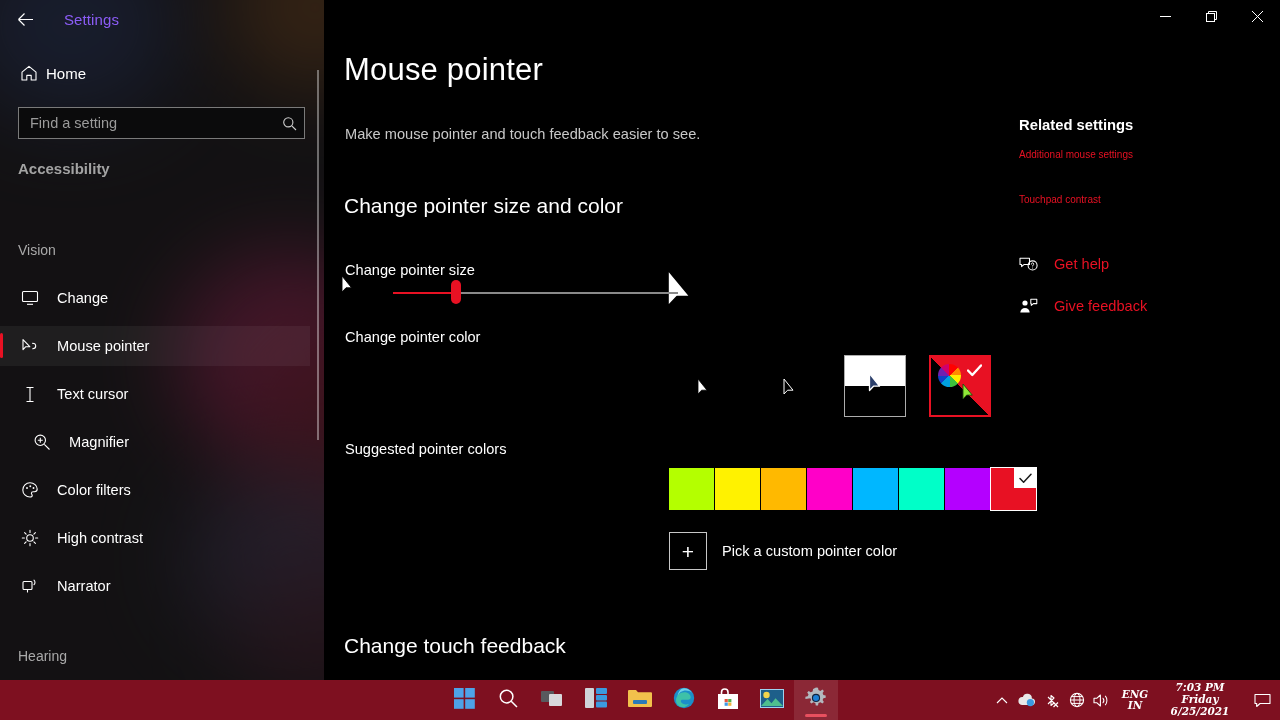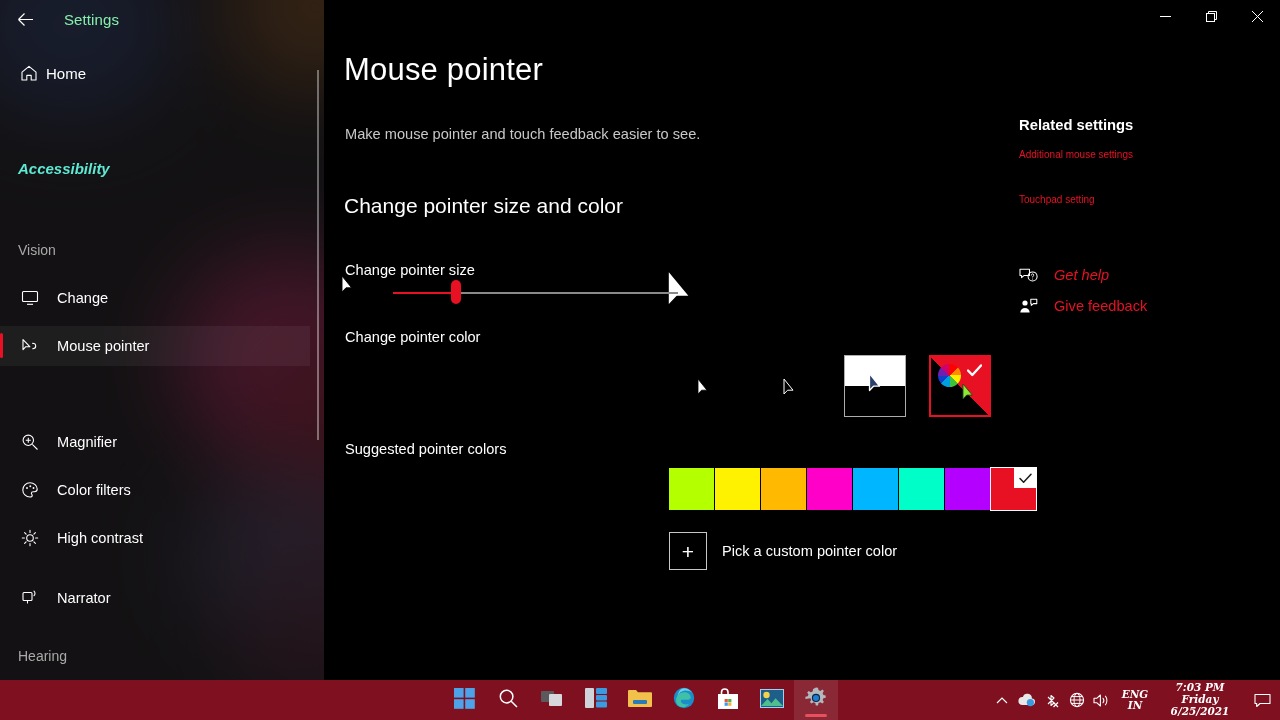--- a/index.html
+++ b/index.html
@@ -42,21 +42,21 @@
   .titlebar-left {
     position: absolute; left: 0; top: 0; width: 324px; height: 38px;
     display: flex; align-items: center;
   }
   .back-btn {
     width: 46px; height: 32px; margin-left: 2px;
     display: flex; align-items: center; justify-content: center;
     color: #ffffff;
   }
   .app-title {
-    font-size: 15px; color: #86efac; margin-left: 16px; letter-spacing: .1px;
+    font-size: 15px; color: #8b5cf6; margin-left: 16px; letter-spacing: .1px;
   }
 
   
   .home-row {
     position: absolute; left: 0; top: 56px; width: 324px; height: 34px;
     display: flex; align-items: center; padding-left: 20px;
   }
   .home-label { font-size: 15px; color: #fff; margin-left: 8px; }
 
   
@@ -72,21 +72,21 @@
     color: #d6d6d6; font-size: 14.5px;
     font-family: "Liberation Sans", sans-serif;
     padding: 0 6px 0 11px;
   }
   .search-input::placeholder { color: #9b9b9b; }
   .search-icon-wrap { width: 30px; display:flex; align-items:center; justify-content:center; color:#cfcfcf; }
 
   
   .category-title {
     position: absolute; left: 18px; top: 160px;
-    font-size: 15px; font-weight: bold; color: #5eead4; font-style: italic;
+    font-size: 15px; font-weight: bold; color: #a3a3a3;
   }
 
   
   .group-label {
     position: absolute; left: 18px;
     font-size: 14px; color: #a9a9a9;
   }
   .group-vision  { top: 242px; }
   .group-hearing { top: 648px; }
 
@@ -230,21 +230,21 @@
     position: absolute; left: 0; top: 117px;
     font-size: 14.8px; color: #ffffff; font-weight: bold;
   }
   .rail-link {
     position: absolute; left: 0;
     font-size: 10px; color: #e81123; text-decoration: none;
   }
   .rl1 { top: 149px; }
   .rl2 { top: 194px; }
   .rail-icon-row { position: absolute; left: 0; display: flex; align-items: center; }
-  .ri1 { top: 267px; font-style: italic; }
+  .ri1 { top: 256px; }
   .ri2 { top: 298px; }
   .rail-ic { width: 22px; display: flex; align-items: center; color: #ffffff; }
   .rail-ic-label { margin-left: 13px; font-size: 14.6px; color: #e81123; }
 
   
   .taskbar {
     position: absolute; left: 0; bottom: 0;
     width: 1280px; height: 40px;
     background: #7e1020;
   }
@@ -314,20 +314,29 @@
 
         <div class="home-row">
           <span style="display:flex;color:#fff;">
             <svg width="18" height="18" viewBox="0 0 18 18" fill="none">
               <path d="M2 8.2L9 2.4l7 5.8V16H11.2v-4.6H6.8V16H2V8.2z" stroke="currentColor" stroke-width="1.1" stroke-linejoin="round"></path>
             </svg>
           </span>
           <span class="home-label">Home</span>
         </div>
 
+        <div class="search-box">
+          <input class="search-input" type="text" placeholder="Find a setting" style="">
+          <span class="search-icon-wrap">
+            <svg width="15" height="15" viewBox="0 0 15 15" fill="none">
+              <circle cx="6.3" cy="6.3" r="4.6" stroke="currentColor" stroke-width="1.1"></circle>
+              <path d="M9.8 9.8L14 14" stroke="currentColor" stroke-width="1.1"></path>
+            </svg>
+          </span>
+        </div>
 
         <div class="category-title">Accessibility</div>
 
         <div class="group-label group-vision">Vision</div>
 
         <div class="nav-item" style="top:278px;">
           <span class="sel-bar"></span>
           <span class="nav-icon">
             <svg width="18" height="16" viewBox="0 0 18 16" fill="none">
               <rect x="1.5" y="1.5" width="15" height="10" rx="1" stroke="currentColor" stroke-width="1.1"></rect>
@@ -341,22 +350,31 @@
           <span class="sel-bar"></span>
           <span class="nav-icon">
             <svg width="19" height="17" viewBox="0 0 19 17" fill="none">
               <path d="M2 1.6v10l2.8-2.9h4L2 1.6z" stroke="currentColor" stroke-width="1.1" stroke-linejoin="round"></path>
               <path d="M11.5 5.2c2 0 3.2 1.3 3.2 2.9 0 1.6-1.2 2.7-3 2.7" stroke="currentColor" stroke-width="1.1" stroke-linecap="round"></path>
             </svg>
           </span>
           <span class="nav-label">Mouse pointer</span>
         </div>
 
-
-        <div class="nav-item" style="top:422px;">
+        <div class="nav-item" style="top:374px;">
+          <span class="sel-bar"></span>
+          <span class="nav-icon">
+            <svg width="12" height="17" viewBox="0 0 12 17" fill="none">
+              <path d="M6 1.5v14M2.5 1.5h7M2.5 15.5h7" stroke="currentColor" stroke-width="1.1"></path>
+            </svg>
+          </span>
+          <span class="nav-label">Text cursor</span>
+        </div>
+
+        <div class="nav-item" style="top:422px;padding-left:12px;">
           <span class="sel-bar"></span>
           <span class="nav-icon">
             <svg width="18" height="18" viewBox="0 0 18 18" fill="none">
               <circle cx="7.3" cy="7.3" r="5.2" stroke="currentColor" stroke-width="1.1"></circle>
               <path d="M11.3 11.3L16.5 16.5M7.3 4.8v5M4.8 7.3h5" stroke="currentColor" stroke-width="1.1"></path>
             </svg>
           </span>
           <span class="nav-label">Magnifier</span>
         </div>
 
@@ -377,21 +395,21 @@
             <svg width="18" height="18" viewBox="0 0 18 18" fill="none">
               <path d="M9 1.8c4 0 7.2 2.8 7.2 6.3 0 2-1.5 2.7-2.8 2.7h-1.3c-1 0-1.7.6-1.7 1.5 0 .5.2.8.5 1.2.2.3.3.6.3.9 0 .9-.8 1.6-2.2 1.6-4 0-7.2-3.2-7.2-7.1S5 1.8 9 1.8z" stroke="currentColor" stroke-width="1.1"></path>
               <circle cx="6" cy="7" r=".95" fill="currentColor"></circle>
               <circle cx="9.3" cy="5.2" r=".95" fill="currentColor"></circle>
               <circle cx="12.5" cy="7" r=".95" fill="currentColor"></circle>
             </svg>
           </span>
           <span class="nav-label">Color filters</span>
         </div>
 
-        <div class="nav-item" style="top:566px;align-items:flex-end;">
+        <div class="nav-item" style="top:566px;">
           <span class="sel-bar"></span>
           <span class="nav-icon">
             <svg width="18" height="18" viewBox="0 0 18 18" fill="none">
               <rect x="2" y="4.5" width="9" height="8" rx="1" stroke="currentColor" stroke-width="1.1"></rect>
               <path d="M6.5 12.5v3" stroke="currentColor" stroke-width="1.1"></path>
               <path d="M13 3.2c1.3 1.2 1.3 3.2 0 4.4" stroke="currentColor" stroke-width="1.1" stroke-linecap="round"></path>
             </svg>
           </span>
           <span class="nav-label">Narrator</span>
         </div>
@@ -509,25 +527,26 @@
             </svg>
           </span>
         </div>
       </div>
 
       <div class="pick-custom">
         <span class="plus-box">+</span>
         <span class="pick-label">Pick a custom pointer color</span>
       </div>
 
+      <div class="section-title sec-touch">Change touch feedback</div>
 
       <div class="rail" style="left:695px;">
         <div class="rail-title">Related settings</div>
         <a class="rail-link rl1">Additional mouse settings</a>
-        <a class="rail-link rl2">Touchpad setting</a>
+        <a class="rail-link rl2">Touchpad contrast</a>
 
         <div class="rail-icon-row ri1">
           <span class="rail-ic">
             <svg width="19" height="16" viewBox="0 0 19 16" fill="none">
               <path d="M1 2.2h9.5v6.2H5.2L2.6 10.6V8.4H1V2.2z" stroke="currentColor" stroke-width="1.05" stroke-linejoin="round"></path>
               <circle cx="13.6" cy="9.4" r="4.5" stroke="currentColor" stroke-width="1.05"></circle>
               <path d="M12.4 8.1c0-.7.6-1.2 1.2-1.2s1.2.5 1.2 1.2c0 .9-1.2.9-1.2 1.9" stroke="currentColor" stroke-width="1" stroke-linecap="round"></path>
               <circle cx="13.6" cy="12" r=".55" fill="currentColor"></circle>
             </svg>
           </span>

